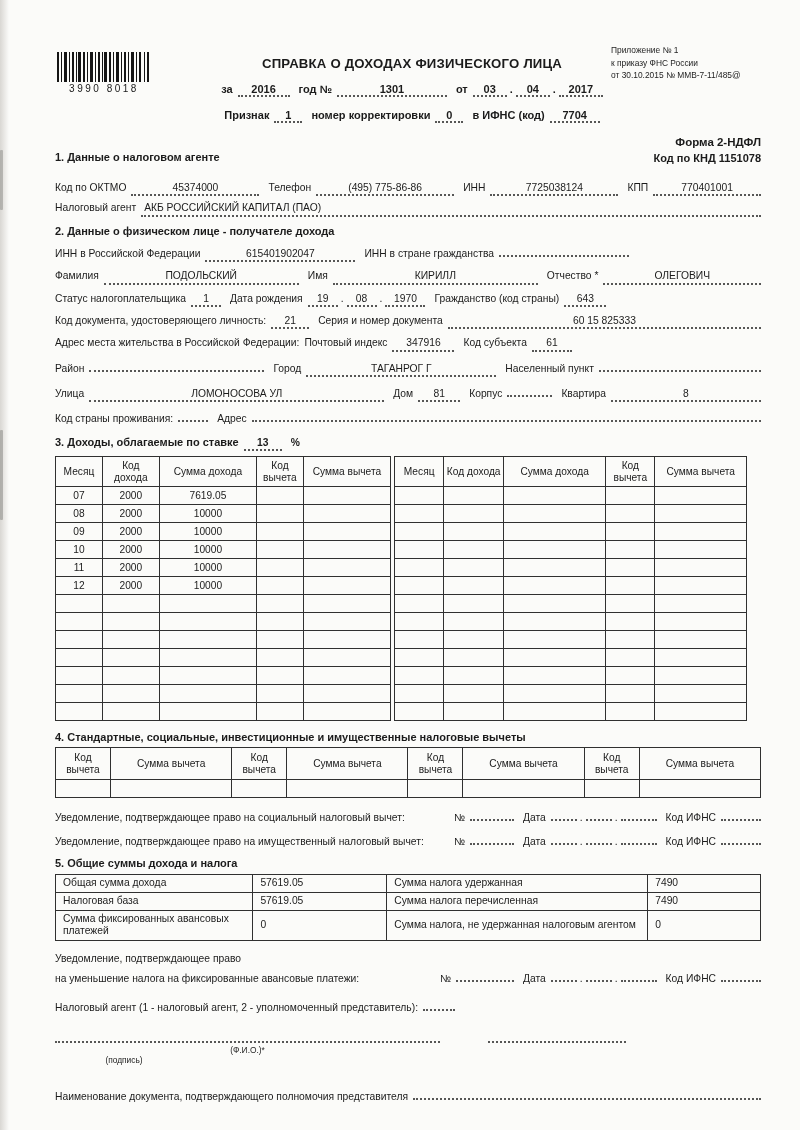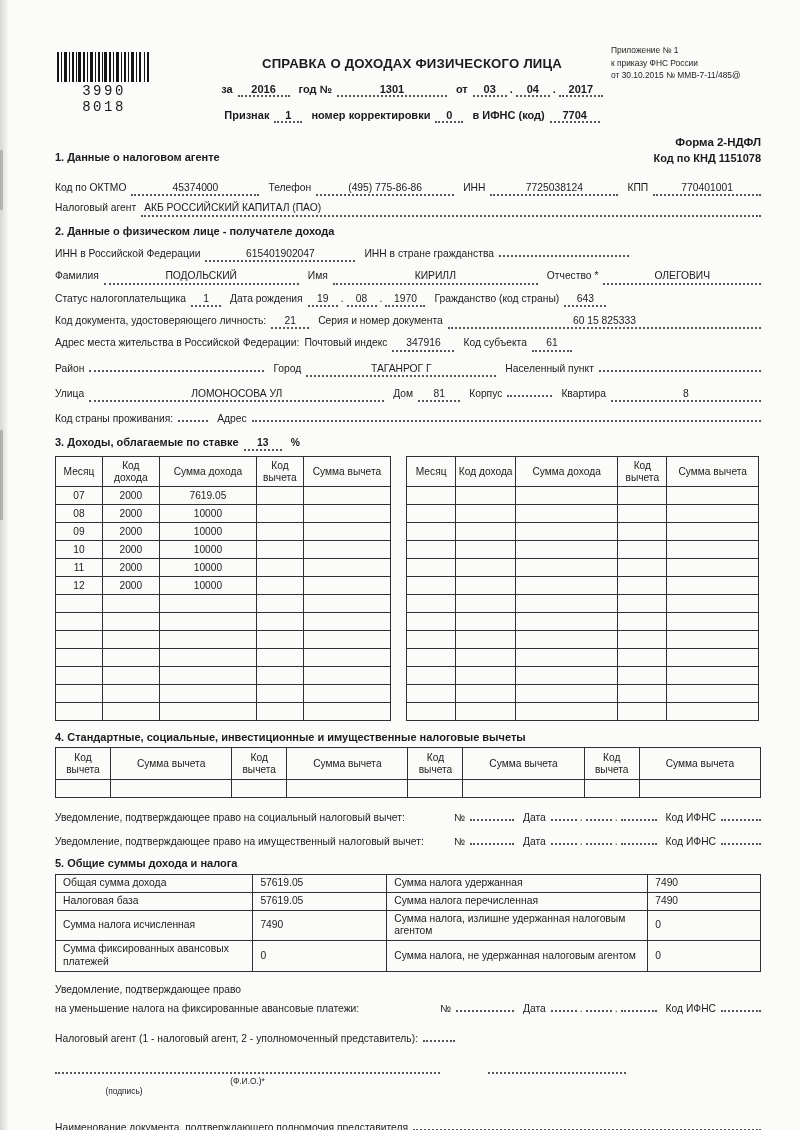--- a/index.html
+++ b/index.html
@@ -16,22 +16,22 @@
     background:linear-gradient(90deg,#d9d7d3,rgba(217,215,211,0)); }
   .scan-mark { position:absolute; left:0; width:3px; background:#8a8a86; border-radius:1px; }
   .m1 { top:150px; height:60px; opacity:.5; }
   .m2 { top:430px; height:90px; opacity:.55; }
   .content { position:absolute; left:55px; top:44px; width:706px; }
 
   
   .hdr { position:relative; height:94px; }
   .barcode { position:absolute; left:2px; top:8px; width:94px; height:48px; }
   .bdigits { position:absolute; top:30px; left:0; right:0; text-align:center;
-    background:#fbfbf9; font-size:14px; letter-spacing:2.5px; padding-top:1px;
-    font-family:Liberation Mono, monospace; color:#191919; }
+    background:#fbfbf9; font-size:10px; letter-spacing:2.5px; padding-top:1px;
+    font-family:Liberation Sans, sans-serif; color:#191919; }
   .tblock { position:absolute; left:152px; width:410px; top:12px; text-align:center; }
   .doc-title { font-size:13.2px; font-weight:700; letter-spacing:.2px; white-space:nowrap; }
   .hline { margin-top:12px; font-size:11px; font-weight:700;
     display:flex; justify-content:center; align-items:baseline; white-space:nowrap; }
   .appendix { position:absolute; right:0; top:0; width:150px;
     font-size:8.4px; line-height:1.5; text-align:left; color:#242424; }
 
   .formrow { position:relative; height:36px; }
   .s-heading { font-size:11px; font-weight:700; }
   .s1h { position:absolute; left:0; top:13px; }
@@ -44,21 +44,21 @@
   .lbl { padding-right:5px; }
   .fv + .lbl, .sep + .lbl { padding-left:9px; }
   .fv { border-bottom:2px dotted #565656; text-align:center; padding:0 3px; min-height:13px; }
   .fv.left { text-align:left; }
   .grow { flex:1; }
   .sp { flex:1; }
   .sep { padding:0 3px; }
   .mt10 { margin-top:10px; }
 
   
-  .tables { display:flex; gap:15px; margin-top:5px; }
+  .tables { display:flex; gap:3px; margin-top:5px; }
   table { border-collapse:collapse; table-layout:fixed; }
   .inc { border:1.5px solid #262626; }
   .inc th,.inc td { border:1px solid #303030; font-weight:400; font-size:10.2px;
     text-align:center; padding:1px 2px; overflow:hidden; }
   .inc th { height:30px; line-height:1.15; }
   .inc td { height:18px; }
   .inc-l { width:336px; } .inc-r { width:353px; }
 
   
   .ded { border:1.5px solid #262626; width:706px; margin-top:4px; }
@@ -555,26 +555,20 @@
             <td class="s5l">Сумма налога удержанная</td>
             <td class="s5v">7490</td>
           </tr>
           <tr>
             <td class="s5l">Налоговая база</td>
             <td class="s5v">57619.05</td>
             <td class="s5l">Сумма налога перечисленная</td>
             <td class="s5v">7490</td>
           </tr>
           <tr>
-            <td class="s5l">Сумма налога исчисленная</td>
-            <td class="s5v">7490</td>
-            <td class="s5l">Сумма налога, излишне удержанная налоговым агентом</td>
-            <td class="s5v">0</td>
-          </tr>
-          <tr>
             <td class="s5l">Сумма фиксированных авансовых платежей</td>
             <td class="s5v">0</td>
             <td class="s5l">Сумма налога, не удержанная налоговым агентом</td>
             <td class="s5v">0</td>
           </tr>
         </tbody>
     </table>
 
     <div class="frow" style="margin-top:11px;margin-bottom:0">Уведомление, подтверждающее право</div>
     <div class="frow" style="margin-top:3px">

